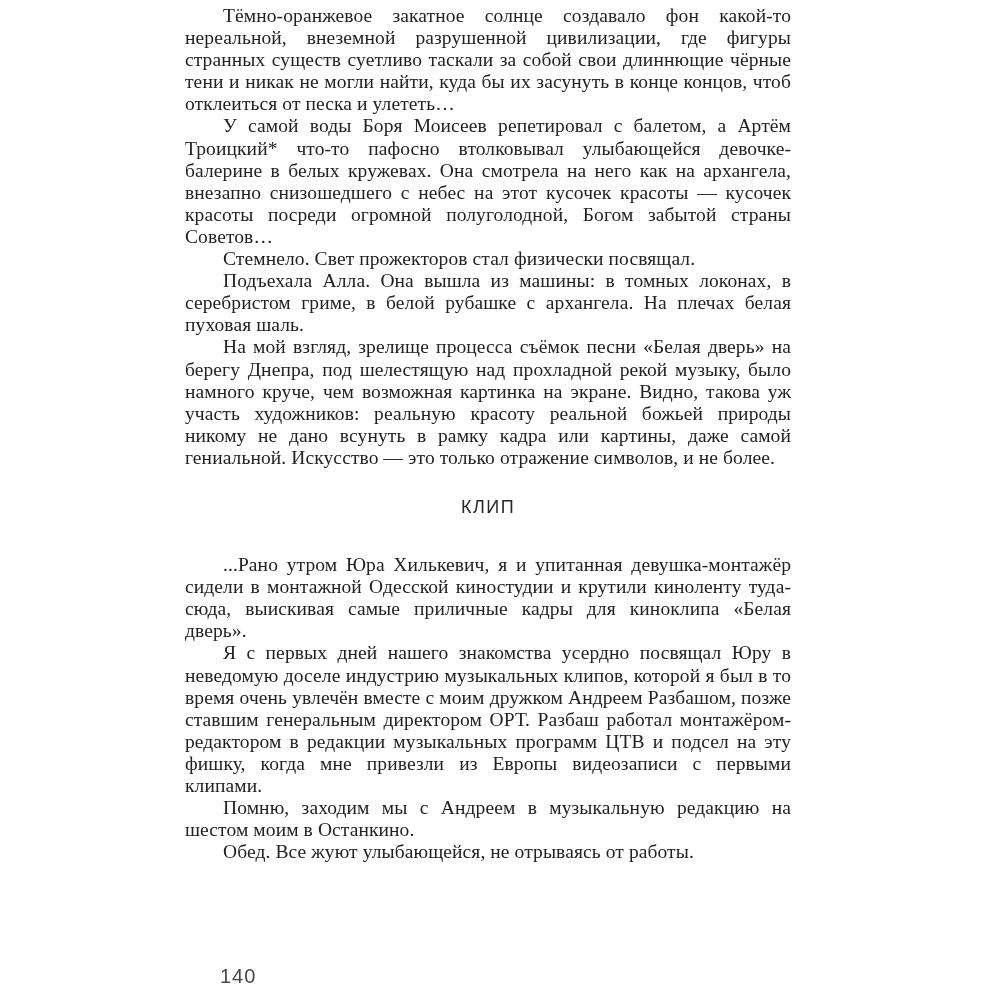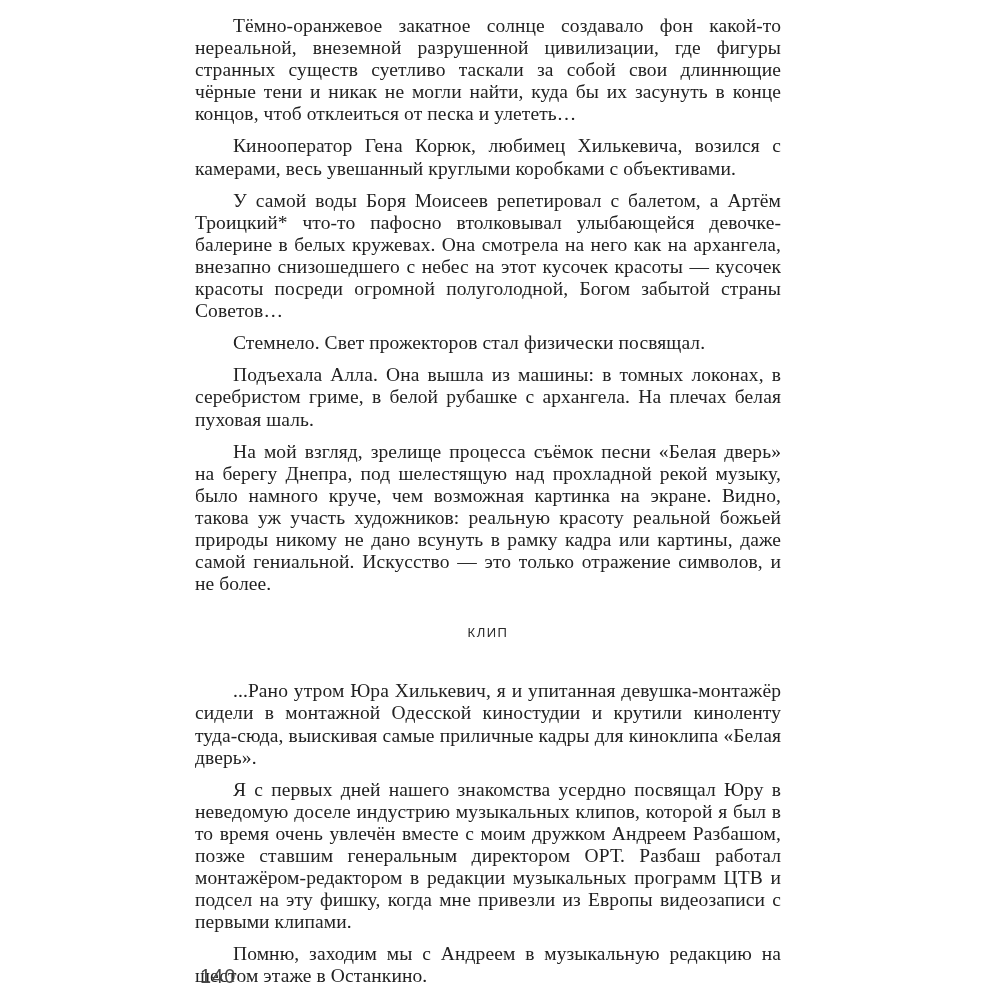--- a/index.html
+++ b/index.html
@@ -27,63 +27,62 @@
     color: #222222;
     font-family: "Liberation Serif", serif;
     font-size: 19.5px;
     line-height: 22.1px;
     text-align: justify;
     letter-spacing: 0.1px;
     hyphens: auto;
     -webkit-hyphens: auto;
   }
   .text-block p {
-    margin: 10px;
+    margin: 0;
     padding: 0;
     text-indent: 38px;
   }
   .section-heading {
     font-family: "Liberation Sans", sans-serif;
     font-weight: 400;
-    font-size: 13px;
+    font-size: 18px;
     letter-spacing: 1.5px;
     text-align: center;
     text-indent: 0;
     color: #2a2a2a;
     margin: 27px 0 36px 0;
   }
   .page-number {
     position: absolute;
-    left: 200px;
+    left: 220px;
     top: 965px;
     font-family: "Liberation Sans", sans-serif;
     font-weight: 300;
     font-size: 20px;
     letter-spacing: 1px;
     color: #474747;
   }
 </style>
 </head>
 <body>
 
 <div class="page">
 
   <div class="text-block">
 
     <p>Тёмно-оранжевое закатное солнце создавало фон какой-то нереальной, внеземной разрушенной цивилизации, где фигуры странных существ суетливо таскали за собой свои длиннющие чёрные тени и никак не могли найти, куда бы их засунуть в конце концов, чтоб отклеиться от песка и улететь…</p>
-    <p>Кинооператор Гена Корюк, любимец Хилькевича, возился с камерами, весь увешанный круглыми коробками с объективами.</p>
     <p>У самой воды Боря Моисеев репетировал с балетом, а Артём Троицкий* что-то пафосно втолковывал улыбающейся девочке-балерине в белых кружевах. Она смотрела на него как на архангела, внезапно снизошедшего с небес на этот кусочек красоты — кусочек красоты посреди огромной полуголодной, Богом забытой страны Советов…</p>
     <p>Стемнело. Свет прожекторов стал физически посвящал.</p>
     <p>Подъехала Алла. Она вышла из машины: в томных локонах, в серебристом гриме, в белой рубашке с архангела. На плечах белая пуховая шаль.</p>
     <p>На мой взгляд, зрелище процесса съёмок песни «Белая дверь» на берегу Днепра, под шелестящую над прохладной рекой музыку, было намного круче, чем возможная картинка на экране. Видно, такова уж участь художников: реальную красоту реальной божьей природы никому не дано всунуть в рамку кадра или картины, даже самой гениальной. Искусство — это только отражение символов, и не более.</p>
 
     <h2 class="section-heading">КЛИП</h2>
 
     <p>...Рано утром Юра Хилькевич, я и упитанная девушка-монтажёр сидели в монтажной Одесской киностудии и крутили киноленту туда-сюда, выискивая самые приличные кадры для киноклипа «Белая дверь».</p>
     <p>Я с первых дней нашего знакомства усердно посвящал Юру в неведомую доселе индустрию музыкальных клипов, которой я был в то время очень увлечён вместе с моим дружком Андреем Разбашом, позже ставшим генеральным директором ОРТ. Разбаш работал монтажёром-редактором в редакции музыкальных программ ЦТВ и подсел на эту фишку, когда мне привезли из Европы видеозаписи с первыми клипами.</p>
-    <p>Помню, заходим мы с Андреем в музыкальную редакцию на шестом этаже в Останкино.</p>
+    <p>Помню, заходим мы с Андреем в музыкальную редакцию на шестом моим в Останкино.</p>
     <p>Обед. Все жуют улыбающейся, не отрываясь от работы.</p>
 
   </div>
 
   <div class="page-number">140</div>
 
 </div>
 
 </body></html>

